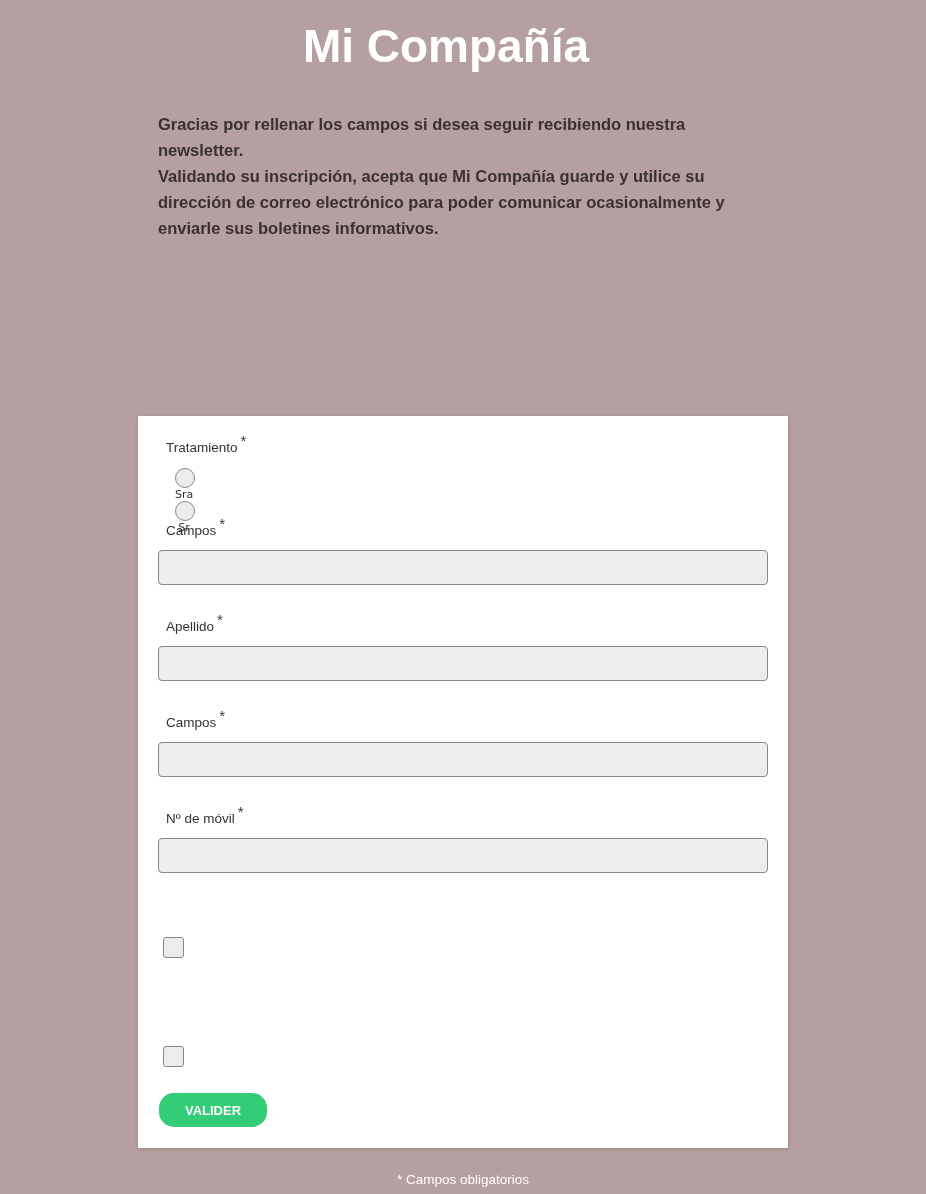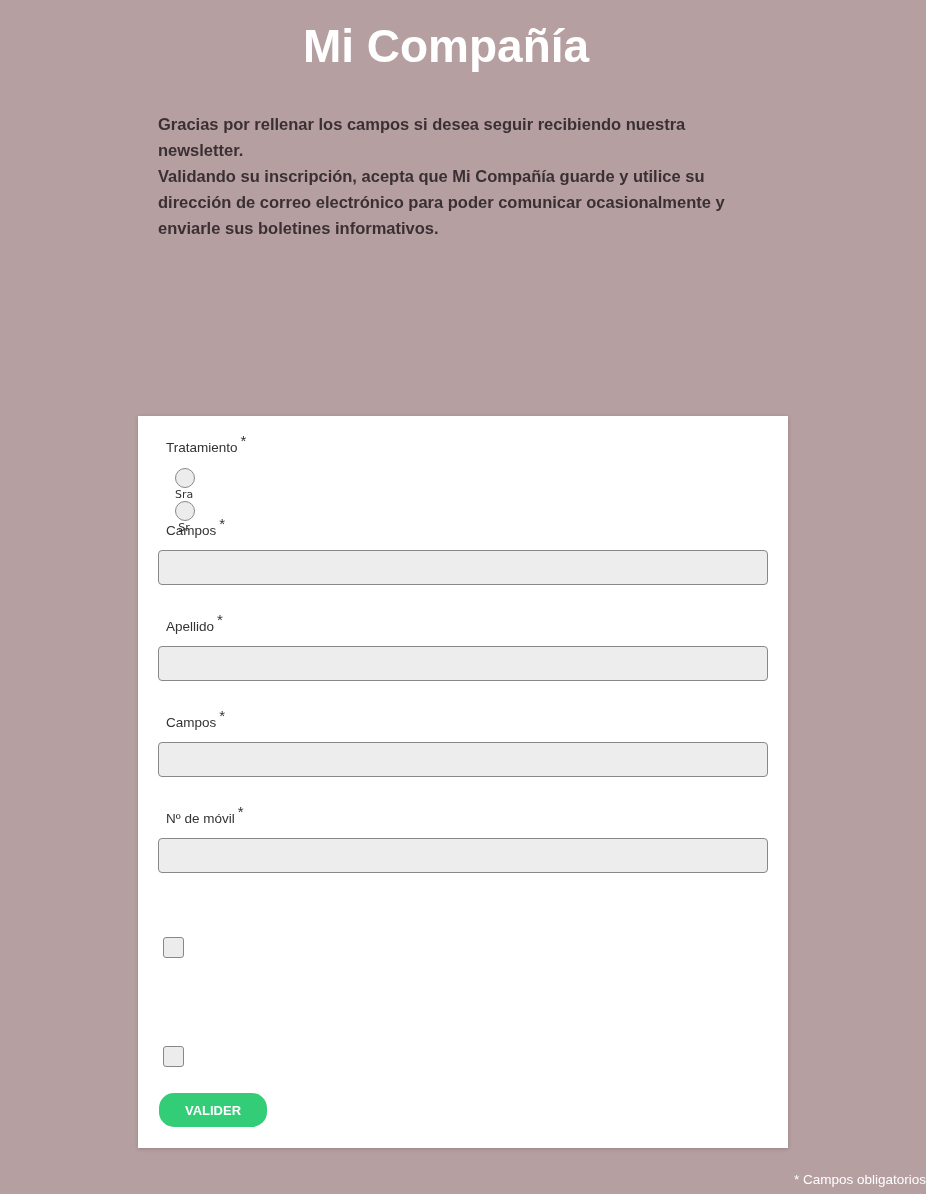--- a/index.html
+++ b/index.html
@@ -126,21 +126,21 @@
       font-family: "Liberation Sans", sans-serif;
       font-weight: bold;
       font-size: 13px;
       cursor: pointer;
     }
     .footnote {
       position: absolute;
       left: 0;
       top: 1172px;
       width: 926px;
-      text-align: right;
+      text-align: center;
       color: #ffffff;
       font-size: 13.5px;
     }
   </style>
 </head>
 <body>
 
 <h1 class="title">Mi Compañía</h1>
 
 <div class="intro">

